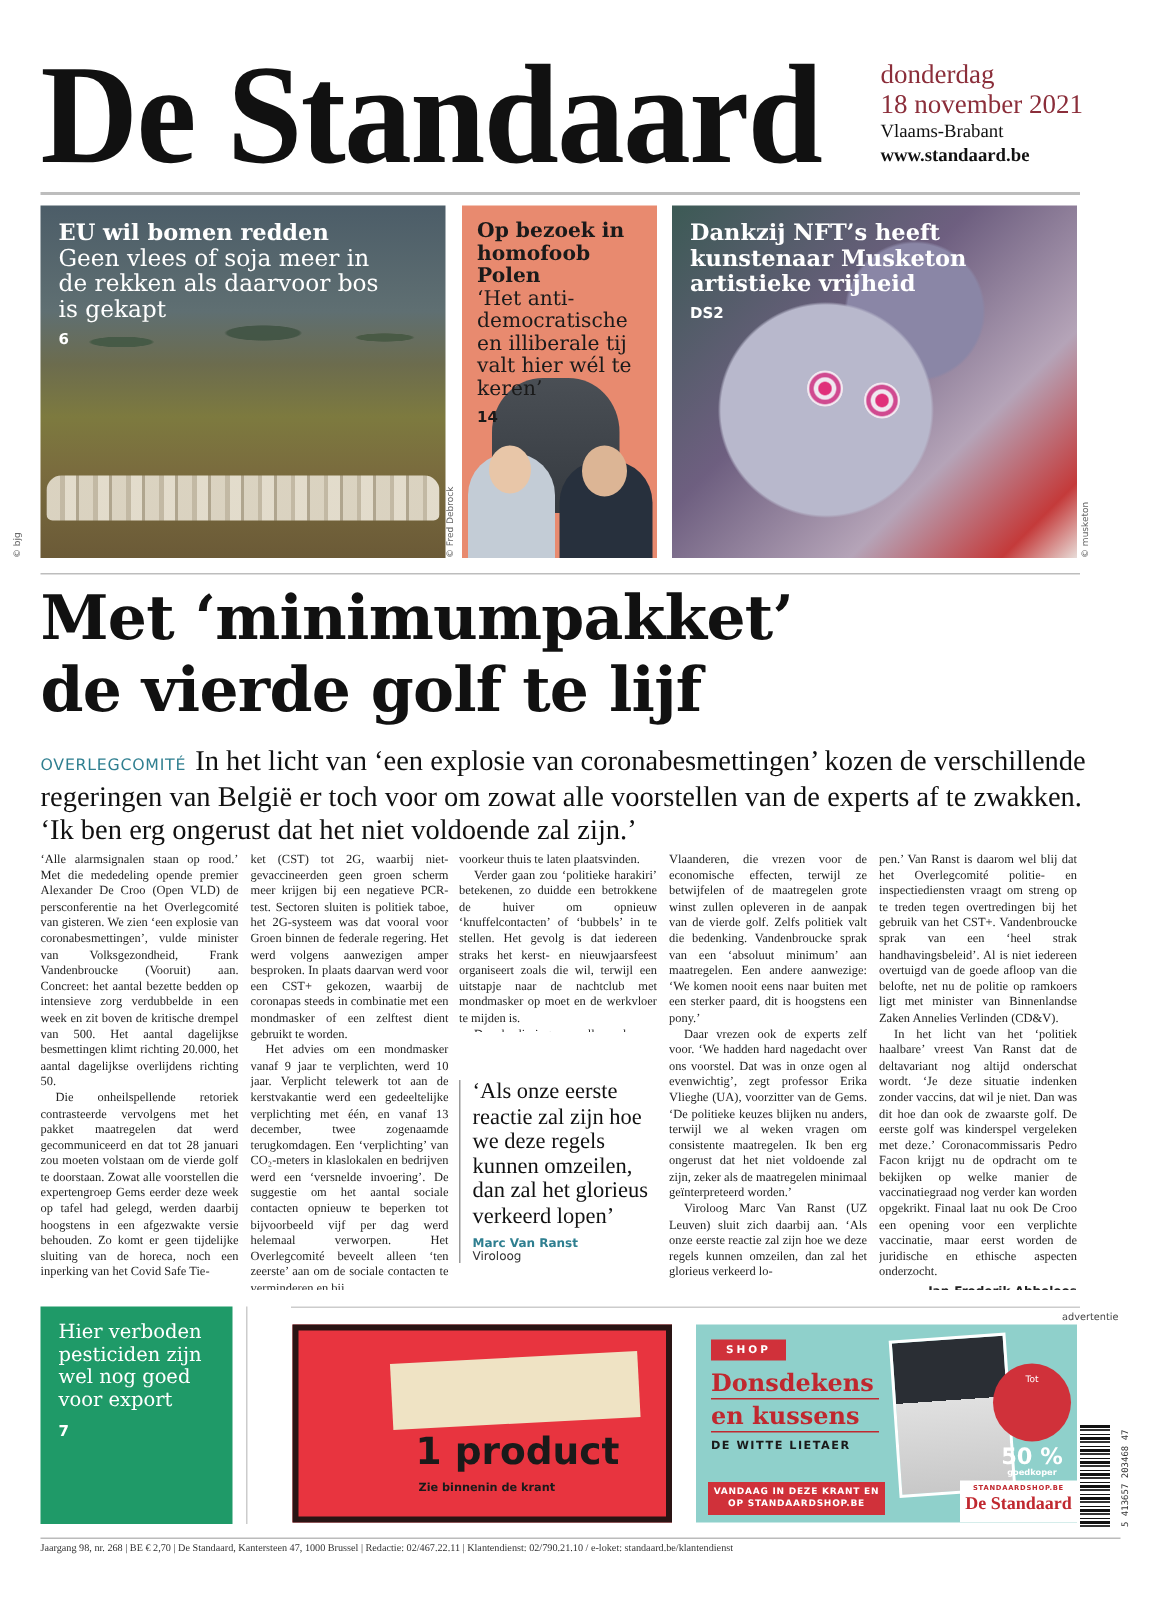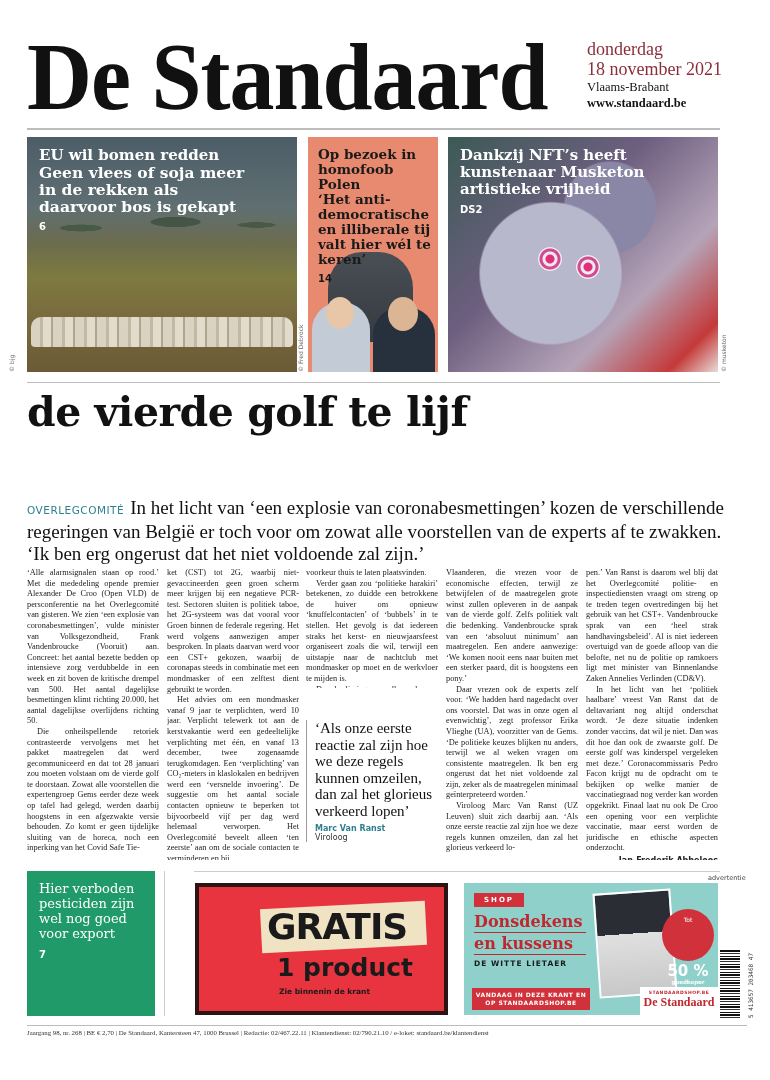--- a/index.html
+++ b/index.html
@@ -35,21 +35,21 @@
   .t2 .p2 { position: absolute; left: 65px; top: 170px; width: 62px; height: 65px; background: #27303d; border-radius: 28px 28px 0 0; }
   .t2 .p2h { position: absolute; left: 80px; top: 160px; width: 30px; height: 34px; background: #dcb595; border-radius: 50%; }
   .t3 { left: 448px; width: 270px;
         background: radial-gradient(circle at 38% 58%, #b8b8cc 0 70px, transparent 72px),
                     radial-gradient(circle at 60% 30%, #8a86a6 0 45px, transparent 47px),
                     linear-gradient(135deg, #3c5a55 0%, #6e5f80 40%, #b5a4b8 70%, #c43a3a 90%, #e8dcd8 100%); padding-left: 16px; }
   .t3 .eye { position: absolute; width: 24px; height: 24px; border-radius: 50%;
         background: radial-gradient(circle, #e0307a 0 4px, #f0e8f0 5px 7px, #d04a90 8px 10px, #f2e8f0 11px 12px, #6a4a78 13px); }
   .teaser-text { position: absolute; left: 12px; top: 10px; color: #fff; font-family: "DejaVu Serif", serif; }
   .teaser-kicker { font-weight: bold; font-size: 15px; line-height: 17px; }
-  .teaser-head { font-size: 15.5px; line-height: 17px; font-weight: bold; }
+  .teaser-head { font-size: 15.5px; line-height: 17px; font-weight: normal; }
   .teaser-page { font-family: "DejaVu Sans", sans-serif; font-weight: bold; font-size: 10px; margin-top: 6px; }
   .t2 .teaser-text { color: #1a1a1a; left: 10px; width: 115px; }
   .t2 .teaser-kicker { font-size: 13.5px; line-height: 15px; }
   .t2 .teaser-head { font-size: 13.5px; line-height: 15px; }
   .t3 .teaser-kicker { font-size: 15px; line-height: 17px; }
   .credit { position: absolute; font-family: "DejaVu Sans", sans-serif; font-size: 6px; color: #666;
             transform: rotate(-90deg); transform-origin: left top; white-space: nowrap; }
 
   .rule2 { position: absolute; left: 27px; top: 382px; width: 693px; height: 1px; background: #bdbdbd; }
 
@@ -168,20 +168,21 @@
   <div class="teaser-text" style="width:230px">
     <div class="teaser-kicker">Dankzij NFT’s heeft kunstenaar Musketon artistieke vrijheid</div>
     <div class="teaser-page">DS2</div>
   </div>
 </section>
 <div class="credit" style="left:720px; top:372px;">© musketon</div>
 
 <div class="rule2"></div>
 
 <h1 class="headline">
+  <div>Met ‘minimumpakket’</div>
   <div>de vierde golf te lijf</div>
 </h1>
 <p class="lead">
   <span class="cat">OVERLEGCOMITÉ</span><span>In het licht van ‘een explosie van coronabesmettingen’ kozen de verschillende regeringen van België er toch voor om zowat alle voorstellen van de experts af te zwakken. ‘Ik ben erg ongerust dat het niet voldoende zal zijn.’</span>
 </p>
 
 <article class="columns">
   <div class="col c1">
     <p>‘Alle alarmsignalen staan op rood.’ Met die mededeling opende premier Alexander De Croo (Open VLD) de persconferentie na het Overlegcomité van gisteren. We zien ‘een explosie van coronabesmettingen’, vulde minister van Volksgezondheid, Frank Vandenbroucke (Vooruit) aan. Concreet: het aantal bezette bedden op intensieve zorg verdubbelde in een week en zit boven de kritische drempel van 500. Het aantal dagelijkse besmettingen klimt richting 20.000, het aantal dagelijkse overlijdens richting 50.</p>
     <p>Die onheilspellende retoriek contrasteerde vervolgens met het pakket maatregelen dat werd gecommuniceerd en dat tot 28 januari zou moeten volstaan om de vierde golf te doorstaan. Zowat alle voorstellen die expertengroep Gems eerder deze week op tafel had gelegd, werden daarbij hoogstens in een afgezwakte versie behouden. Zo komt er geen tijdelijke sluiting van de horeca, noch een inperking van het Covid Safe Tie-</p>
@@ -215,21 +216,20 @@
 <section class="greenbox">
   <div class="gb-title">Hier verboden pesticiden zijn wel nog goed voor export</div>
   <div class="gb-page">7</div>
 </section>
 <div class="vdivider"></div>
 <div class="adrule"></div>
 <div class="adlabel">advertentie</div>
 
 <section class="ad1">
   <div class="gratis-band"></div>
-  <div class="gratis">GRATIS</div>
   <div class="product">1 product</div>
   <div class="zie">Zie binnenin de krant</div>
 </section>
 
 <section class="ad2">
   <div class="shop">SHOP</div>
   <div class="dons">
     <div>Donsdekens</div>
     <div>en kussens</div>
   </div>

